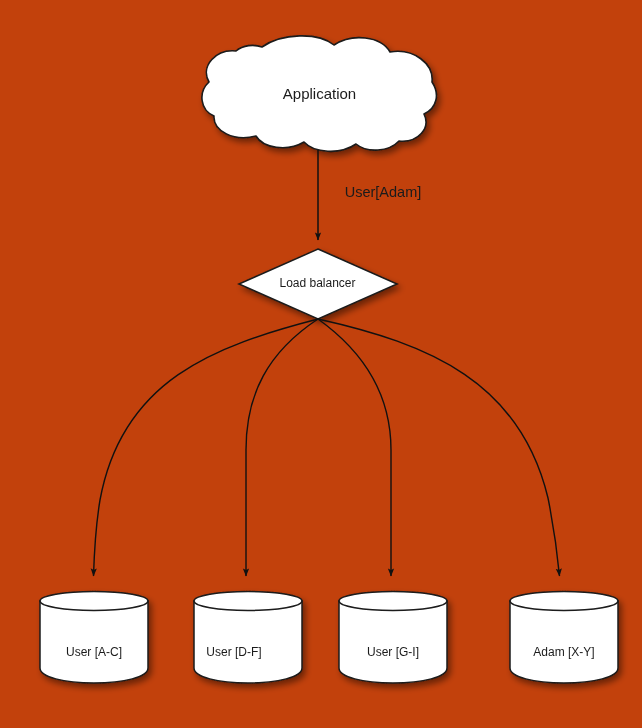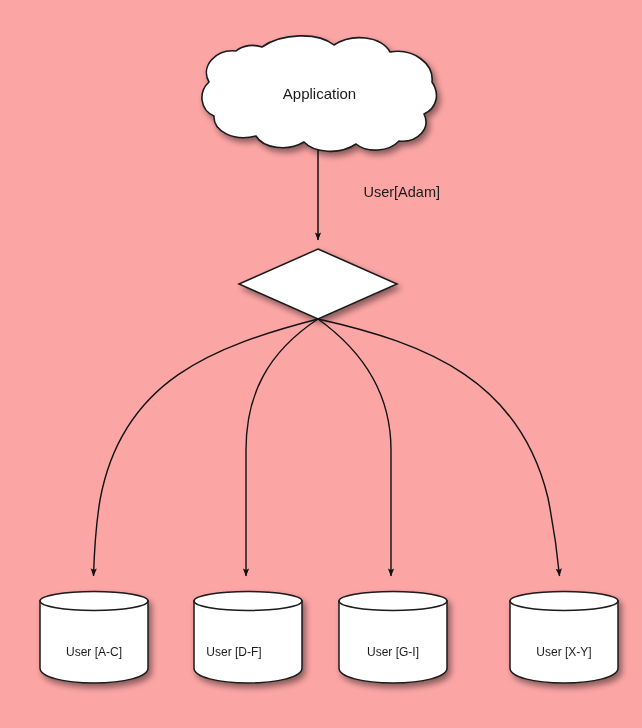--- a/index.html
+++ b/index.html
@@ -4,21 +4,21 @@
 <style>
   html, body {
     margin: 0;
     padding: 0;
     background: #ffffff;
   }
   #canvas {
     position: relative;
     width: 642px;
     height: 728px;
-    background: #fca5a5;
+    background: #c2410c;
     overflow: hidden;
     font-family: "Liberation Sans", sans-serif;
   }
   svg.layer {
     position: absolute;
     top: 0;
     left: 0;
     width: 642px;
     height: 728px;
   }
@@ -34,21 +34,21 @@
     font-size: 15px;
     left: 204px;
     width: 231px;
     top: 85px;
   }
   .lbl-edge {
     font-size: 14.5px;
     left: 326px;
     width: 114px;
     top: 184px;
-    text-align: right;
+    text-align: center;
   }
   .lbl-diamond {
     font-size: 12px;
     left: 237px;
     width: 161px;
     top: 276px;
   }
   .lbl-db {
     font-size: 12px;
     top: 630px;
@@ -132,19 +132,20 @@
     <g filter="url(#dropshadow)">
       <path d="M 510 601 L 510 668 C 510 677, 534 683, 564 683 C 594 683, 618 677, 618 668 L 618 601 Z" fill="#ffffff" stroke="#1a1a1a" stroke-width="1.5"></path>
       <ellipse cx="564" cy="601" rx="54" ry="9.5" fill="#ffffff" stroke="#1a1a1a" stroke-width="1.5"></ellipse>
     </g>
   </svg>
 
   <div class="node-label lbl-cloud">Application</div>
 
   <div class="node-label lbl-edge">User[Adam]</div>
 
+  <div class="node-label lbl-diamond">Load balancer</div>
 
   <div class="node-label lbl-db lbl-db-0">User [A-C]</div>
   <div class="node-label lbl-db lbl-db-1">User [D-F]</div>
   <div class="node-label lbl-db lbl-db-2">User [G-I]</div>
-  <div class="node-label lbl-db lbl-db-3">User [X-Y]</div>
+  <div class="node-label lbl-db lbl-db-3">Adam [X-Y]</div>
 
 </div>
 
 </body></html>

